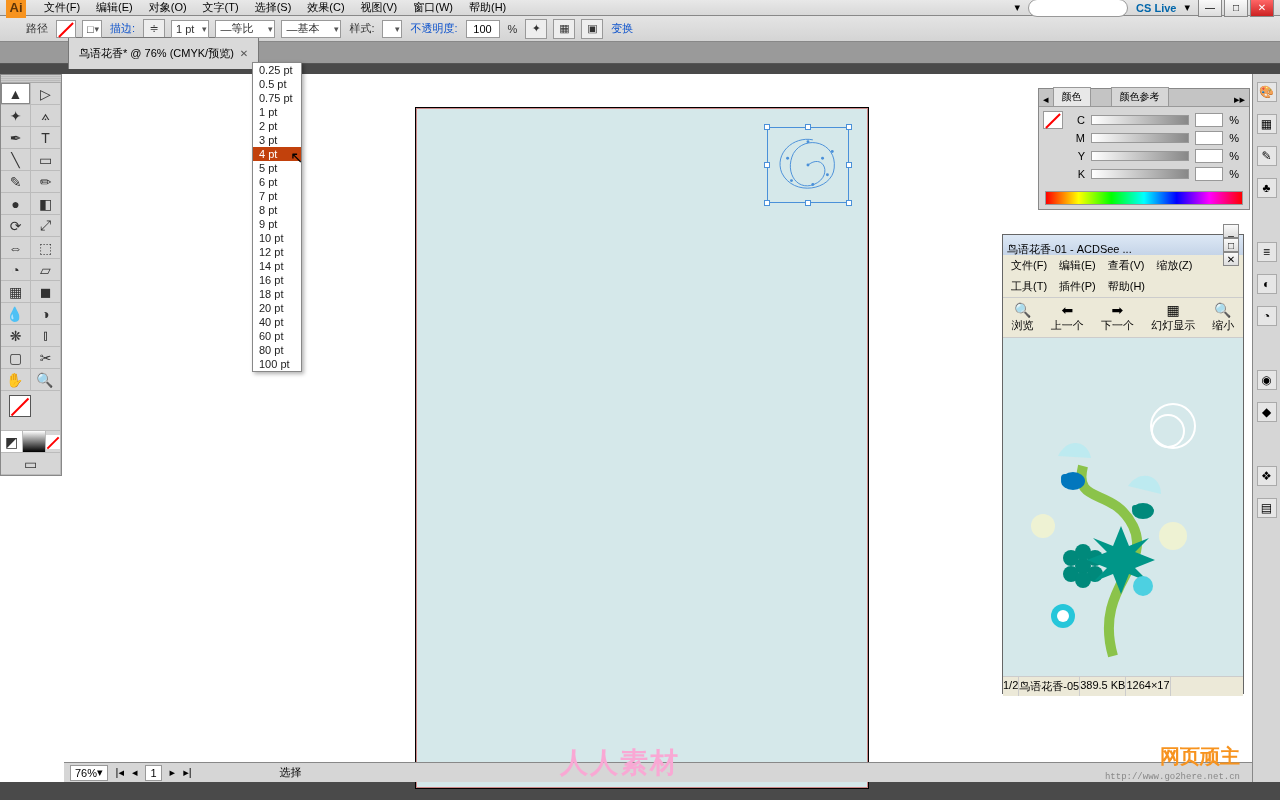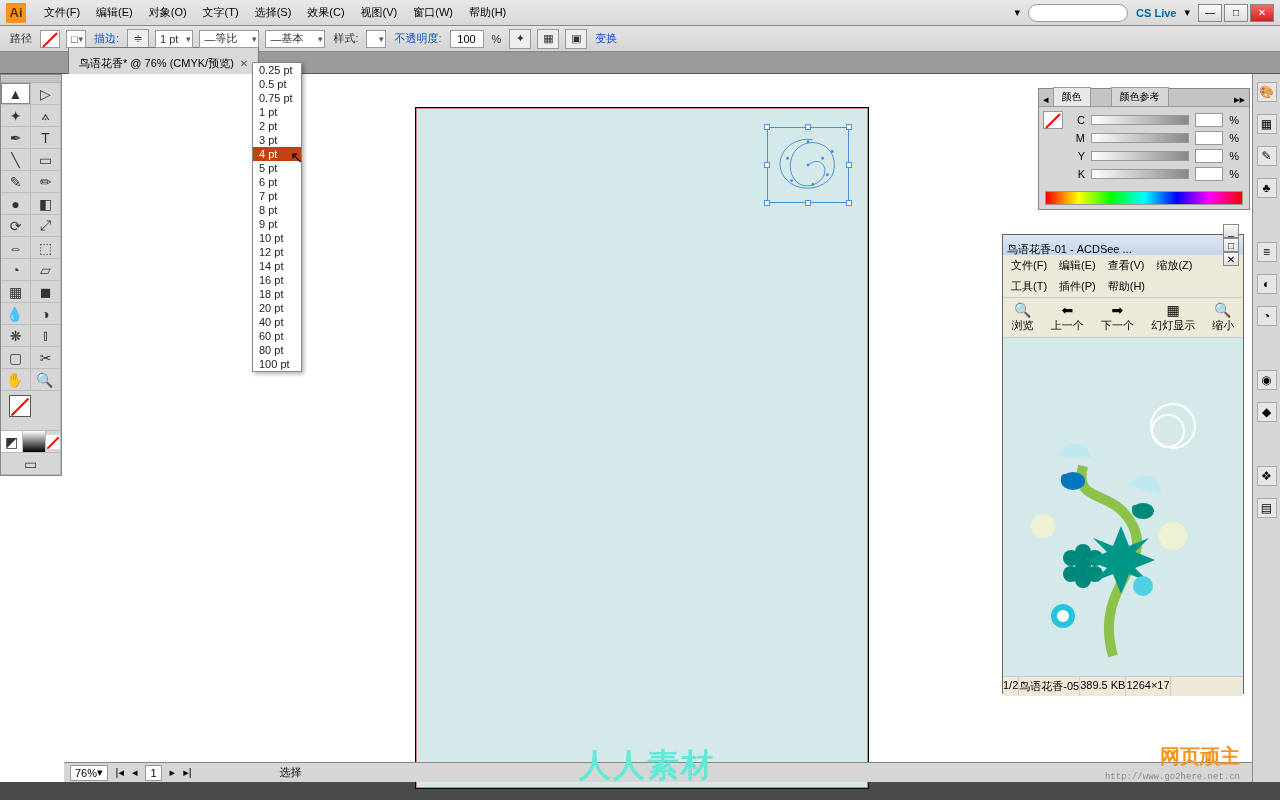--- a/index.html
+++ b/index.html
@@ -1,26 +1,26 @@
 <!DOCTYPE html>
 <html><head>
 <meta charset="utf-8">
 <style>
 * { margin: 0; padding: 0; box-sizing: border-box; font-family: "Microsoft YaHei", Tahoma, sans-serif; font-size: 11px; }
 body { background: #4a4a4a; width: 1280px; height: 800px; overflow: hidden; position: relative; }
-.menubar { background: linear-gradient(#e8e8e8,#d8d8d8); height: 26px; display: flex; align-items: center; padding: 0 6px; border-bottom: 1px solid #888; position: relative; }
+.menubar { background: linear-gradient(#e8e8e8,#d8d8d8); height: 16px; display: flex; align-items: center; padding: 0 6px; border-bottom: 1px solid #888; position: relative; }
 .ai-logo { width: 20px; height: 20px; background: #f7931e; color: #5d3408; font-weight: bold; font-size: 13px; display: flex; align-items: center; justify-content: center; margin-right: 10px; }
 .menu-item { padding: 3px 8px; cursor: default; }
 .menubar-right { position: absolute; right: 6px; display: flex; align-items: center; gap: 8px; }
 .search-box { width: 100px; height: 18px; background: #fff; border: 1px solid #999; border-radius: 9px; }
 .cslive { color: #06a; font-weight: bold; }
 .winbtns { display: flex; gap: 2px; }
 .winbtn { width: 24px; height: 18px; border: 1px solid #888; background: linear-gradient(#fafafa,#ddd); display: flex; align-items: center; justify-content: center; font-size: 10px; }
 .winbtn.close { background: linear-gradient(#f66,#c22); color: #fff; }
-.options-bar { background: linear-gradient(#e4e4e4,#d4d4d4); height: 26px; display: flex; align-items: center; padding: 0 8px; border-bottom: 1px solid #888; gap: 6px; color: #333; }
+.options-bar { background: linear-gradient(#e4e4e4,#d4d4d4); height: 26px; display: flex; align-items: center; padding: 0 24px; border-bottom: 1px solid #888; gap: 6px; color: #333; }
 .opt-label { padding: 0 2px; }
 .opt-btn { width: 22px; height: 20px; border: 1px solid #999; background: #eee; display: inline-flex; align-items: center; justify-content: center; }
 .nofill-sw { width: 20px; height: 18px; border: 1px solid #999; background: #fff; position: relative; }
 .nofill-sw::after { content: ""; position: absolute; left: -1px; right: -1px; top: 50%; border-top: 2px solid red; transform: rotate(-45deg); }
 .opt-sel { height: 18px; border: 1px solid #999; background: #fff; padding: 0 14px 0 4px; position: relative; display: inline-flex; align-items: center; }
 .opt-sel::after { content: "▾"; position: absolute; right: 2px; font-size: 9px; color: #555; }
 .opt-input { width: 34px; height: 18px; border: 1px solid #999; background: #fff; text-align: center; }
 .opt-blue { color: #1155cc; }
 .doc-tab-bar { background: #9a9a9a; height: 22px; display: flex; align-items: center; padding-left: 68px; border-bottom: 1px solid #555; }
 .doc-tab { background: #d9d9d9; padding: 2px 10px; border: 1px solid #777; border-bottom: none; height: 32px; display: flex; align-items: center; gap: 6px; }
@@ -62,21 +62,21 @@
 .acd-menu { display: flex; padding: 2px 4px; background: #ece9d8; border-bottom: 1px solid #ccc; gap: 4px; flex-wrap: wrap; }
 .acd-menu span { padding: 1px 4px; }
 .acd-tools { display: flex; padding: 4px; background: #ece9d8; border-bottom: 1px solid #ccc; gap: 8px; justify-content: space-around; }
 .acd-tbtn { display: flex; flex-direction: column; align-items: center; font-size: 10px; }
 .acd-tbtn .ico { font-size: 14px; }
 .acd-preview { background: #d5e8ea; margin: 0; height: 338px; position: relative; overflow: hidden; }
 .acd-status { display: flex; background: #ece9d8; border-top: 1px solid #ccc; font-size: 10px; }
 .acd-status span { padding: 2px 0; border-right: 1px solid #ccc; }
 .status-bar { position: absolute; left: 64px; right: 16px; bottom: 0; height: 20px; background: #d6d6d6; border-top: 1px solid #888; display: flex; align-items: center; padding: 0 6px; gap: 8px; }
 .sb-box { border: 1px solid #999; background: #fff; padding: 0 4px; height: 16px; display: flex; align-items: center; }
-.watermark { position: absolute; left: 579px; top: 744px; font-size: 32px; color: #5eead4; font-weight: bold; z-index: 15; letter-spacing: 2px; pointer-events: none; }
+.watermark { position: absolute; left: 560px; top: 744px; font-size: 28px; color: #f9a8d4; font-weight: bold; z-index: 15; letter-spacing: 2px; pointer-events: none; }
 .wm2 { position: absolute; right: 40px; bottom: 30px; color: #f7931e; font-size: 20px; font-weight: bold; z-index: 60; }
 .wm2b { position: absolute; right: 40px; bottom: 18px; color: #888; font-size: 9px; z-index: 60; font-family: Liberation Mono, monospace; }
 .flower-art { position: absolute; left: 10px; bottom: 10px; width: 200px; height: 280px; }
 </style>
 </head>
 <body>
 
 <div class="menubar">
   <div class="ai-logo">Ai</div>
   <div id="menu-items"><span class="menu-item">文件(F)</span><span class="menu-item">编辑(E)</span><span class="menu-item">对象(O)</span><span class="menu-item">文字(T)</span><span class="menu-item">选择(S)</span><span class="menu-item">效果(C)</span><span class="menu-item">视图(V)</span><span class="menu-item">窗口(W)</span><span class="menu-item">帮助(H)</span></div>

